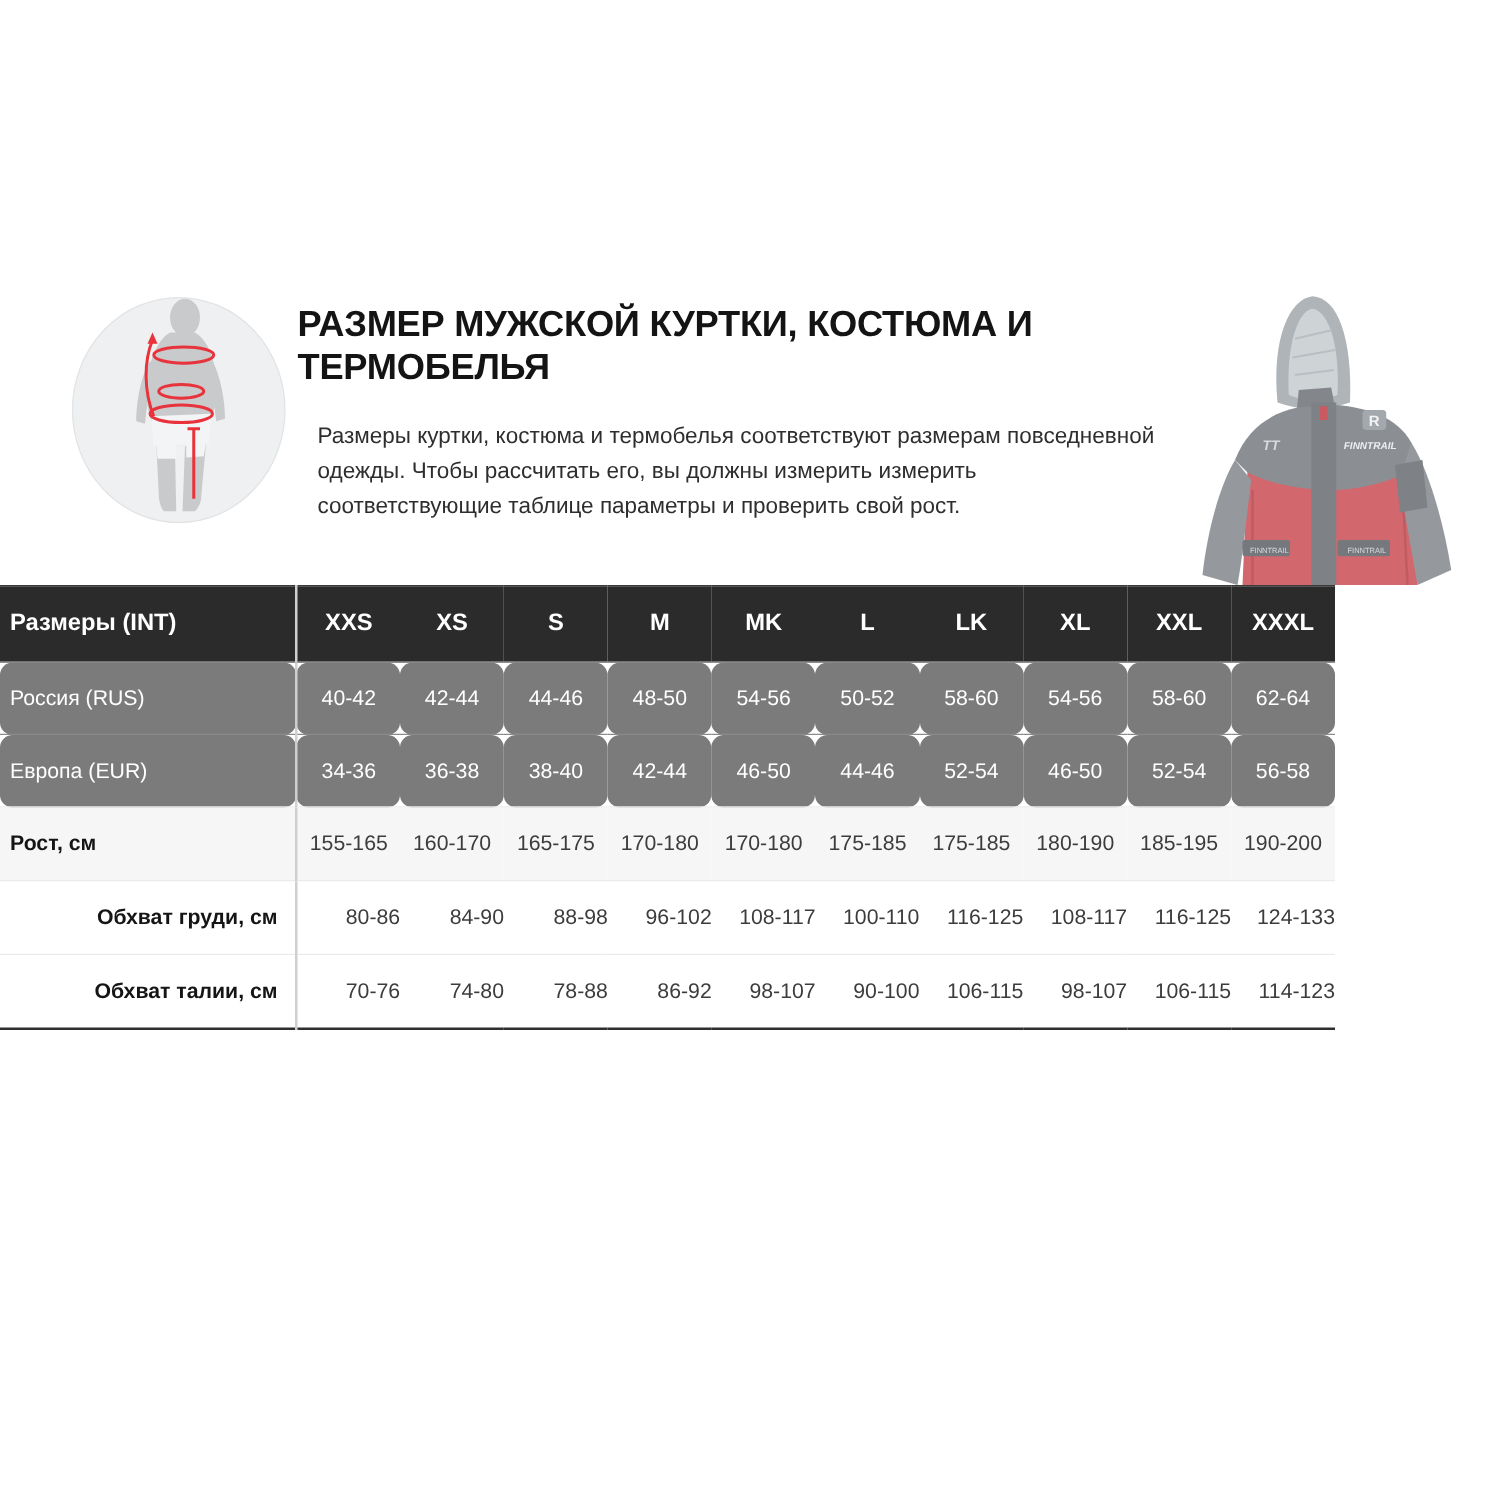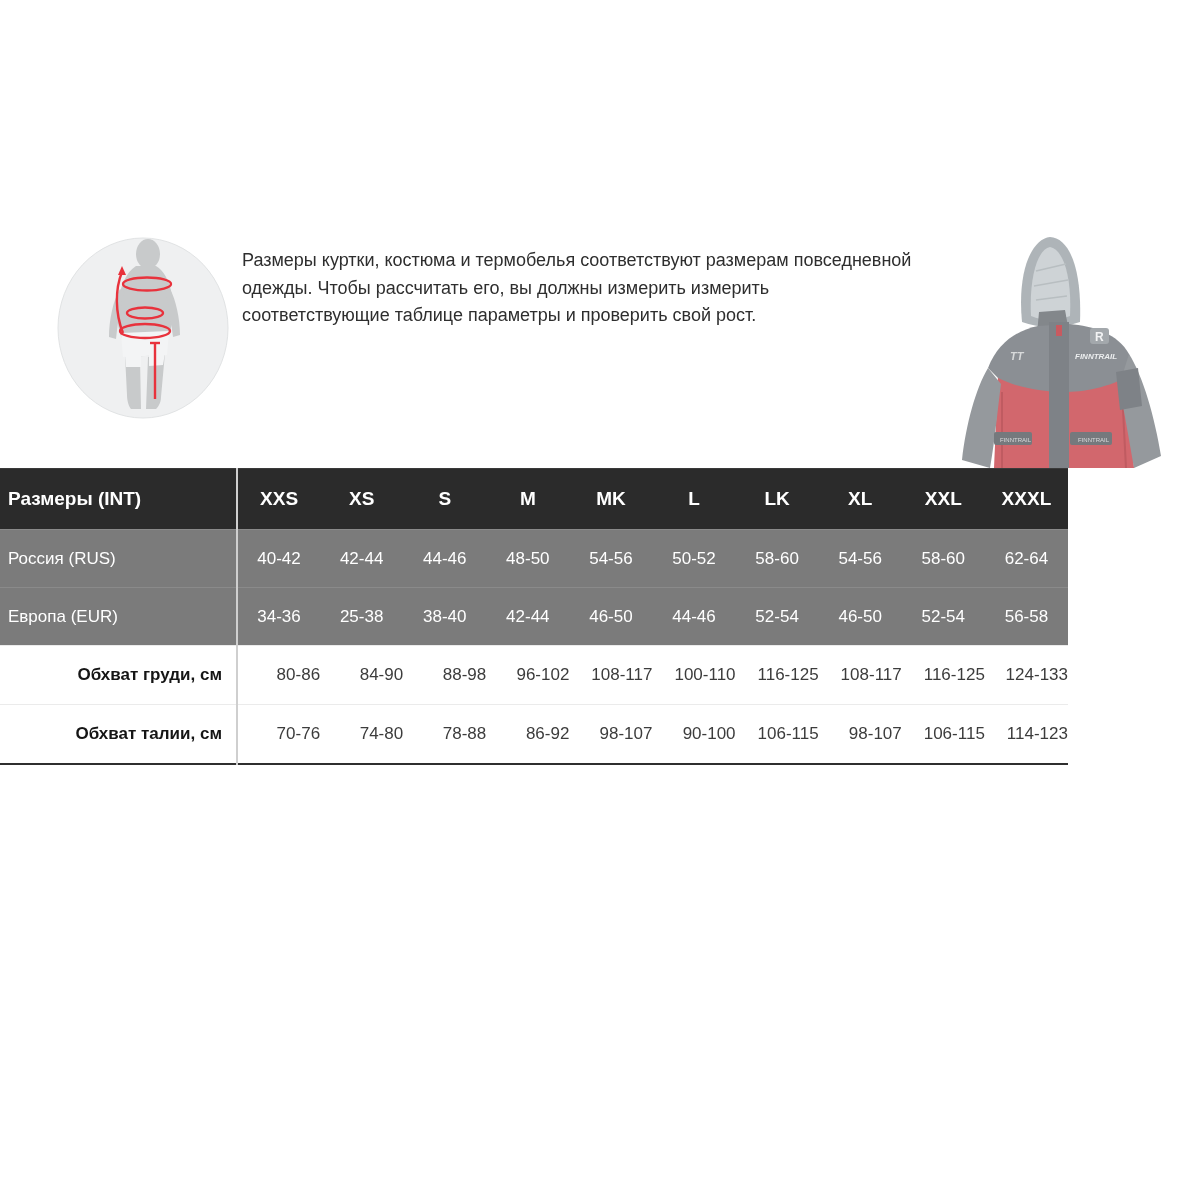--- a/index.html
+++ b/index.html
@@ -8,21 +8,21 @@
     font-family:"Liberation Sans", sans-serif;
   }
   
   .intro-icon{position:absolute;left:57px;top:237px;width:172px;height:182px;}
   .intro-text{position:absolute;left:238px;top:243px;width:705px;}
   .intro-text h1{
     margin:0 0 24px 0;font-size:29px;line-height:1.18;font-weight:900;
     color:#141414;letter-spacing:-0.2px;text-transform:uppercase;
   }
   .intro-text p{
-    margin:4px;width:672px;font-size:18px;line-height:1.53;color:#2e2e2e;
+    margin:16px;width:672px;font-size:18px;line-height:1.53;color:#2e2e2e;
   }
   .jacket-img{position:absolute;right:0;top:226px;width:272px;height:242px;overflow:hidden;}
   
   table.size-table{
     position:absolute;left:0;top:468px;width:1068px;
     border-collapse:collapse;table-layout:fixed;
     border-top:1px solid #3a3a3a;border-bottom:2px solid #2f2f2f;
     background:#fff;
   }
   .size-table th,.size-table td{
@@ -33,20 +33,21 @@
   .size-table thead th{
     background:#2b2b2b;color:#ffffff;font-weight:bold;font-size:19px;height:60px;
   }
   .size-table th.label-col,.size-table td.label-col{
     text-align:left;padding-left:8px;padding-right:14px;
     border-right:2px solid #cfcfcf;
   }
   .size-table tr.gray td{
     background:#7b7b7b;color:#ffffff;height:57px;font-weight:400;
     border-top:1px solid #8a8a8a;
+    border-radius:10px;
   }
   .size-table tr.gray td.label-col{font-weight:400;}
   .size-table tbody tr.plain td,.size-table tbody tr.shaded td{
     height:58px;color:#3c3c3c;border-top:1px solid #ebebeb;
   }
   .size-table tr.shaded td{background:#f6f6f6;}
   .size-table tr.plain td{background:#ffffff;text-align:right;}
   .size-table tbody tr.plain td.label-col,
   .size-table tbody tr.shaded td.label-col{
     font-weight:bold;color:#151515;line-height:1.25;
@@ -79,20 +80,21 @@
       <ellipse cx="88" cy="94" rx="25" ry="7"></ellipse>
       <path d="M66,96 C58,76 58,52 65,35"></path>
       <path d="M98,106 L98,162"></path>
       <path d="M93,106 L103,106"></path>
     </g>
     <path d="M61,38 L69,38 L65,29 Z" fill="#e8323c"></path>
   </svg>
 </div>
 
 <div class="intro-text">
+  <h1>РАЗМЕР МУЖСКОЙ КУРТКИ, КОСТЮМА И ТЕРМОБЕЛЬЯ</h1>
   <p>Размеры куртки, костюма и термобелья соответствуют размерам повседневной одежды. Чтобы рассчитать его, вы должны измерить измерить соответствующие таблице параметры и проверить свой рост.</p>
 </div>
 
 <div class="jacket-img">
   <svg width="272" height="242" viewBox="0 0 272 242" xmlns="http://www.w3.org/2000/svg">
 
     <path d="M94,96 C89,44 104,13 122,11 C142,12 154,44 152,96 Q122,106 94,96 Z" fill="#aeb4b8"></path>
     <path d="M103,90 C101,50 110,23 122,21 C135,23 144,50 142,90 Q122,98 103,90 Z" fill="#ced3d6"></path>
     <g stroke="#b8bec1" stroke-width="1.5" fill="none">
       <path d="M108,45 L138,38"></path>
@@ -158,29 +160,42 @@
         <td>54-56</td>
         <td>50-52</td>
         <td>58-60</td>
         <td>54-56</td>
         <td>58-60</td>
         <td>62-64</td>
       </tr>
       <tr class="gray">
         <td class="label-col">Европа (EUR)</td>
         <td>34-36</td>
-        <td>25-38</td>
+        <td>36-38</td>
         <td>38-40</td>
         <td>42-44</td>
         <td>46-50</td>
         <td>44-46</td>
         <td>52-54</td>
         <td>46-50</td>
         <td>52-54</td>
         <td>56-58</td>
+      </tr>
+      <tr class="shaded">
+        <td class="label-col">Рост, см</td>
+        <td>155-165</td>
+        <td>160-170</td>
+        <td>165-175</td>
+        <td>170-180</td>
+        <td>170-180</td>
+        <td>175-185</td>
+        <td>175-185</td>
+        <td>180-190</td>
+        <td>185-195</td>
+        <td>190-200</td>
       </tr>
       <tr class="plain">
         <td class="label-col">Обхват груди, см</td>
         <td>80-86</td>
         <td>84-90</td>
         <td>88-98</td>
         <td>96-102</td>
         <td>108-117</td>
         <td>100-110</td>
         <td>116-125</td>

